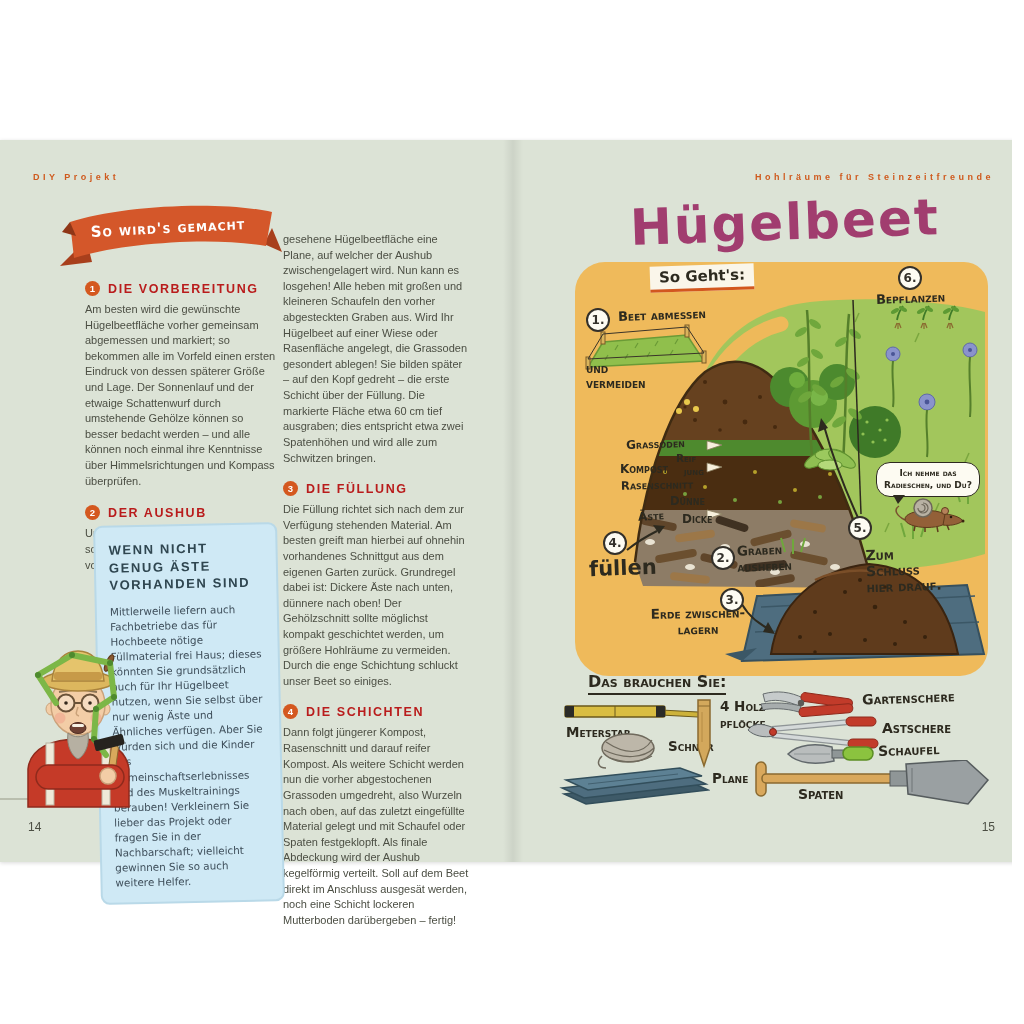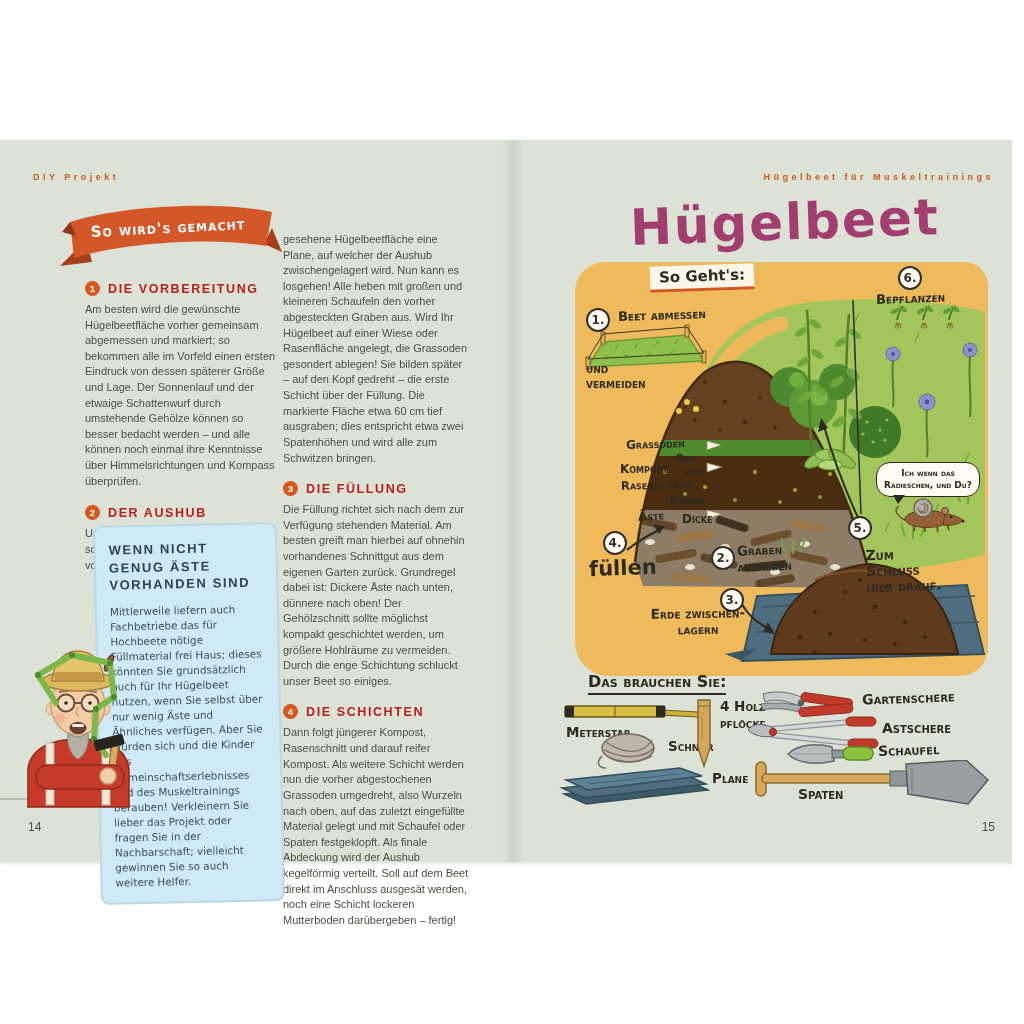--- a/index.html
+++ b/index.html
@@ -134,21 +134,21 @@
     <div class="body-text">Die Füllung richtet sich nach dem zur Verfügung stehenden Material. Am besten greift man hierbei auf ohnehin vorhandenes Schnittgut aus dem eigenen Garten zurück. Grundregel dabei ist: Dickere Äste nach unten, dünnere nach oben! Der Gehölzschnitt sollte möglichst kompakt geschichtet werden, um größere Hohlräume zu vermeiden. Durch die enge Schichtung schluckt unser Beet so einiges.</div>
     <div class="sec-head" style="margin-top:15px;">
       <div class="num">4</div>
       <div class="sec-title">DIE SCHICHTEN</div>
     </div>
     <div class="body-text">Dann folgt jüngerer Kompost, Rasenschnitt und darauf reifer Kompost. Als weitere Schicht werden nun die vorher abgestochenen Grassoden umgedreht, also Wurzeln nach oben, auf das zuletzt eingefüllte Material gelegt und mit Schaufel oder Spaten festgeklopft. Als finale Abdeckung wird der Aushub kegelförmig verteilt. Soll auf dem Beet direkt im Anschluss ausgesät werden, noch eine Schicht lockeren Mutterboden darübergeben – fertig!</div>
   </div>
 
   <div class="abs pagenum" style="left:28px;top:820px;">14</div>
 
-  <div class="abs kicker" style="left:660px;top:172px;width:334px;text-align:right;">Hügelbeet für Muskeltrainings</div>
+  <div class="abs kicker" style="left:660px;top:172px;width:334px;text-align:right;">Hohlräume für Steinzeitfreunde</div>
   <div id="title-r">Hügelbeet</div>
 
   <div id="panel"></div>
 
   <svg class="abs" style="left:575px;top:262px;z-index:2;overflow:visible;" width="413" height="414" viewBox="0 0 413 414">
 
     <path d="M115,165 C122,95 165,48 235,40 C300,33 375,40 410,50 L410,292 C345,312 245,314 188,296 C138,280 110,232 115,165 Z" fill="#a2c65c"></path>
     <path d="M125,150 C138,103 168,72 206,62" stroke="#eeb95a" stroke-width="15" fill="none" stroke-linecap="round"></path>
     <g stroke="#7aa63e" stroke-width="1.5">
         <path d="M150,210 l4,-9 M158,214 l4,-9 M250,280 l4,-9 M310,270 l4,-9 M360,250 l4,-9 M390,200 l4,-9 M340,80 l4,-9 M280,60 l4,-9"></path>
@@ -393,21 +393,21 @@
 
   <div class="stepnum" style="left:720px;top:588px;">3.</div>
   <div class="plbl hand" style="left:642px;top:606px;width:112px;font-size:13.5px;text-align:center;transform:rotate(-1deg);">Erde zwischen-lagern</div>
 
   <div class="stepnum" style="left:603px;top:531px;">4.</div>
   <div class="plbl hand-lc" style="left:589px;top:556px;font-size:21px;transform:rotate(-2deg);">füllen</div>
 
   <div class="stepnum" style="left:848px;top:516px;">5.</div>
   <div class="plbl hand" style="left:866px;top:546px;width:76px;font-size:14px;transform:rotate(-2deg);">Zum Schluss hier drauf.</div>
 
-  <div id="bubble">Ich wenn das Radieschen, und Du?</div>
+  <div id="bubble">Ich nehme das Radieschen, und Du?</div>
 
   <div class="abs hand" style="left:588px;top:672px;font-size:16px;z-index:2;"><span id="tools-head">Das brauchen Sie:</span></div>
 
   <svg class="abs" style="left:563px;top:700px;" width="150" height="26" viewBox="0 0 150 26">
     <rect x="98" y="10" width="46" height="5" transform="rotate(3 98 12)" fill="#cdb23a" stroke="#6b5a1c"></rect>
     <rect x="2" y="6" width="100" height="11" rx="2" fill="#d9bd42" stroke="#6b5a1c" stroke-width="1.5"></rect>
     <rect x="2" y="6" width="9" height="11" fill="#2b2b27"></rect>
     <rect x="93" y="6" width="9" height="11" fill="#2b2b27"></rect>
     <line x1="52" y1="6" x2="52" y2="17" stroke="#6b5a1c"></line>
   </svg>

